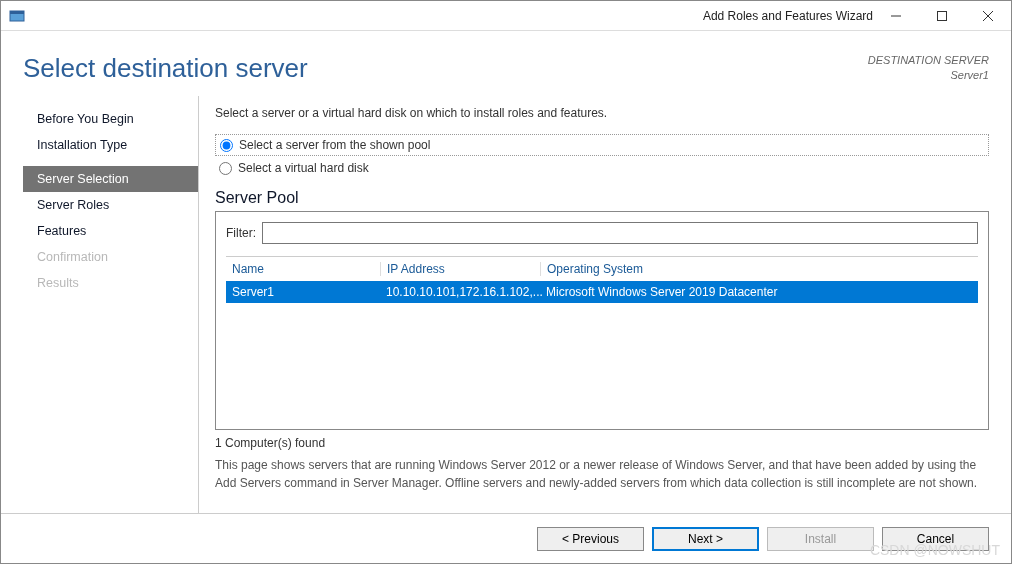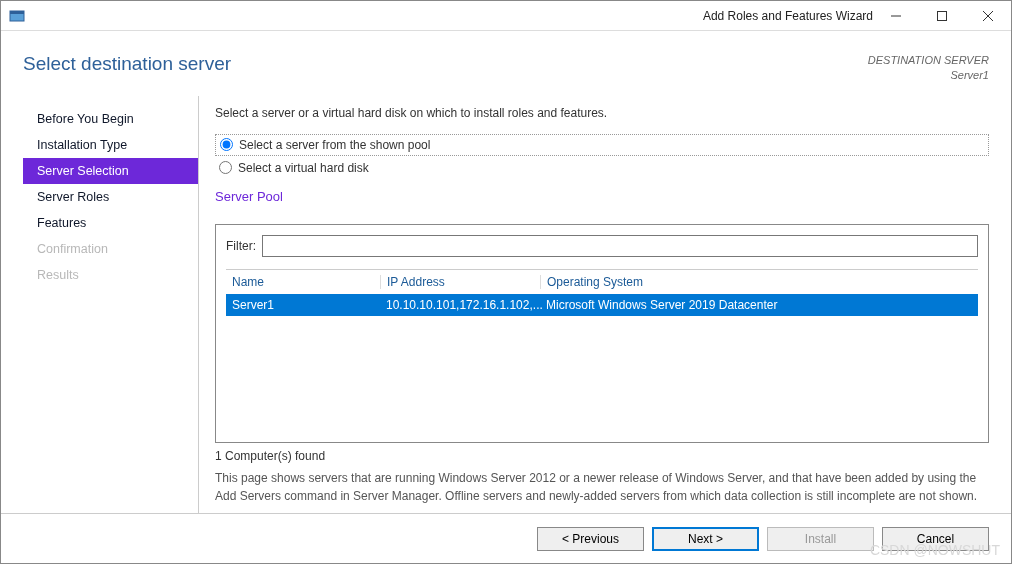--- a/index.html
+++ b/index.html
@@ -6,34 +6,34 @@
     body { width: 1012px; height: 564px; background: #fff; overflow: hidden; }
     .window { width: 1012px; height: 564px; display: flex; flex-direction: column; border: 1px solid #888; }
     .titlebar { height: 30px; display: flex; align-items: center; border-bottom: 1px solid #ddd; }
     .title-icon { width: 16px; height: 16px; margin: 0 6px 0 8px; }
     .title-text { font-size: 12px; color: #222; flex: 1; text-align: right; }
     .win-controls { display: flex; }
     .win-btn { width: 46px; height: 30px; display: flex; align-items: center; justify-content: center; cursor: pointer; }
     .win-btn svg { stroke: #333; }
     .body { flex: 1; display: flex; flex-direction: column; padding: 0 22px 0 22px; }
     .header-row { display: flex; justify-content: space-between; padding-top: 22px; }
-    .page-title { font-size: 19px; font-weight: 300; color: #2e6099; }
+    .page-title { font-size: 26px; font-weight: 300; color: #2e6099; }
     .dest { text-align: right; font-size: 11px; color: #666; line-height: 1.4; font-style: italic; }
     .main { flex: 1; display: flex; margin-top: 12px; }
     .nav { width: 176px; border-right: 1px solid #ccc; padding-top: 10px; }
     .nav-item { font-size: 12.5px; padding: 6px 10px 6px 14px; color: #0f172a; cursor: pointer; }
-    .nav-item.active { background: #6d28d9; color: #fff; }
+    .nav-item.active { background: #737373; color: #fff; margin-top: 8px; }
     .nav-item.disabled { color: #b8b8b8; cursor: default; }
     .content { flex: 1; padding: 10px 0 0 16px; font-size: 12px; color: #333; }
     .instruction { margin-bottom: 14px; }
     .radio-group { border: 1px dotted #999; padding: 2px 4px 2px 4px; margin-bottom: 3px; }
     .radio-row { display: flex; align-items: center; font-size: 12px; padding: 1px 0; }
     .radio-row input { margin-right: 6px; }
     .radio-row-outside { padding: 2px 4px; }
-    .section-label { font-size: 13px; color: #6d28d9; margin-top: 12px; margin-bottom: 20px; }
+    .section-label { font-size: 16px; color: #0f172a; margin-top: 12px; margin-bottom: 4px; }
     .pool-box { border: 1px solid #888; padding: 10px 10px 6px 10px; }
     .filter-row { display: flex; align-items: center; margin-bottom: 12px; }
     .filter-label { font-size: 12px; margin-right: 6px; }
     .filter-input { flex: 1; height: 22px; border: 1px solid #777; padding: 0 4px; font-size: 12px; }
     .table { border-top: 1px solid #ccc; }
     .thead { display: flex; font-size: 12px; color: #1b5a97; padding: 5px 4px; }
     .thead div { border-left: 1px solid #ddd; padding-left: 6px; }
     .thead div:first-child { border-left: none; padding-left: 2px; }
     .col-name { width: 150px; }
     .col-ip { width: 160px; }

